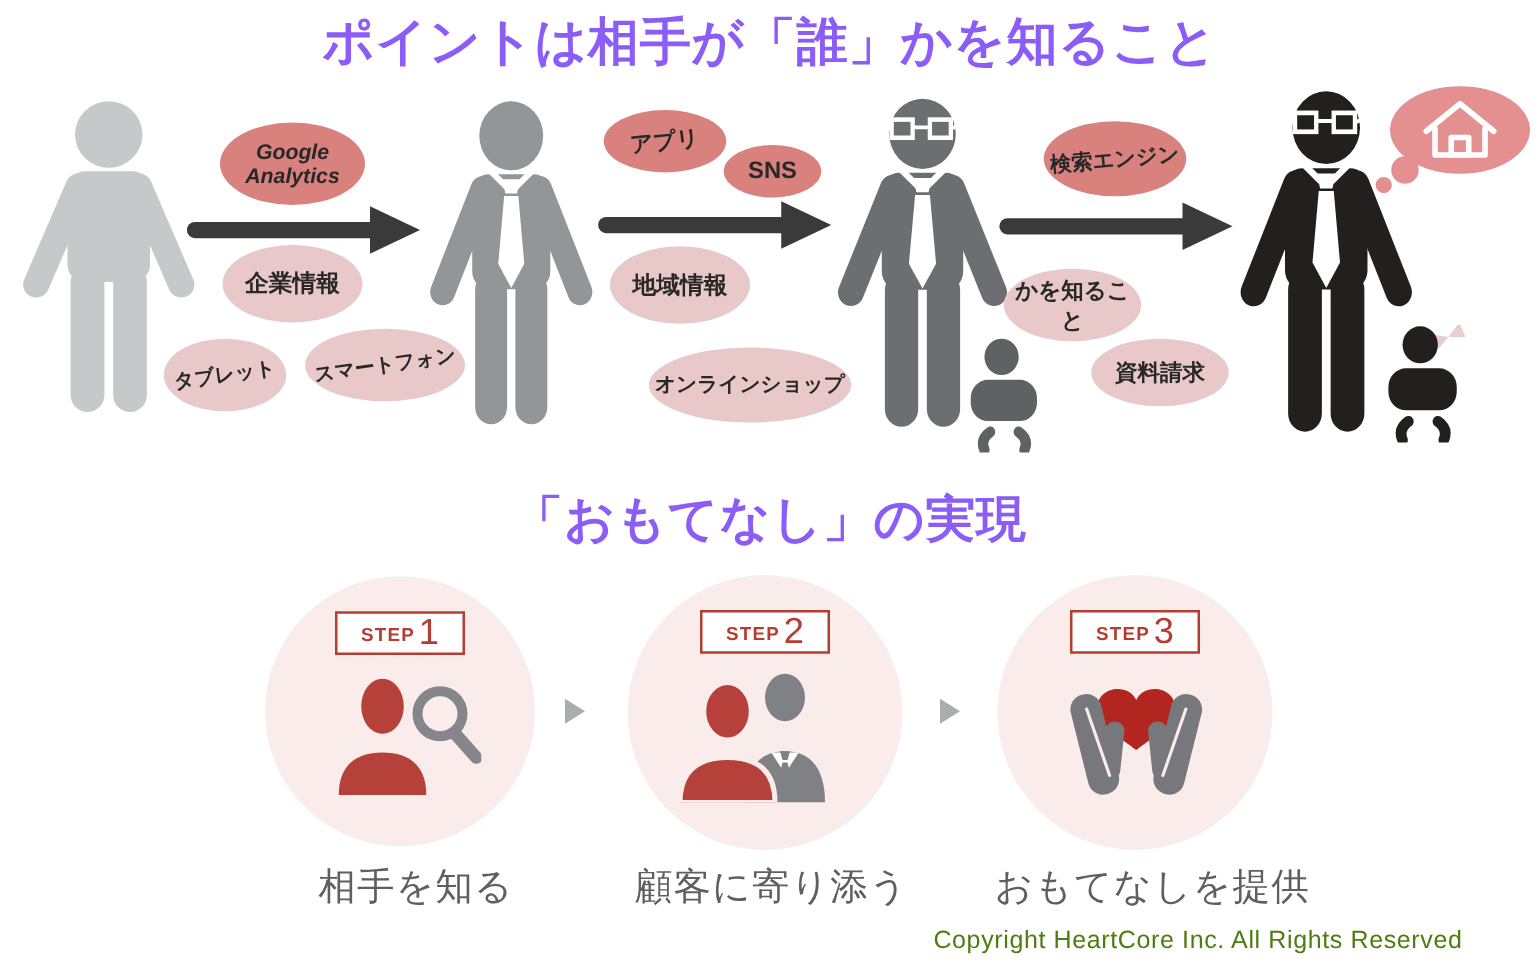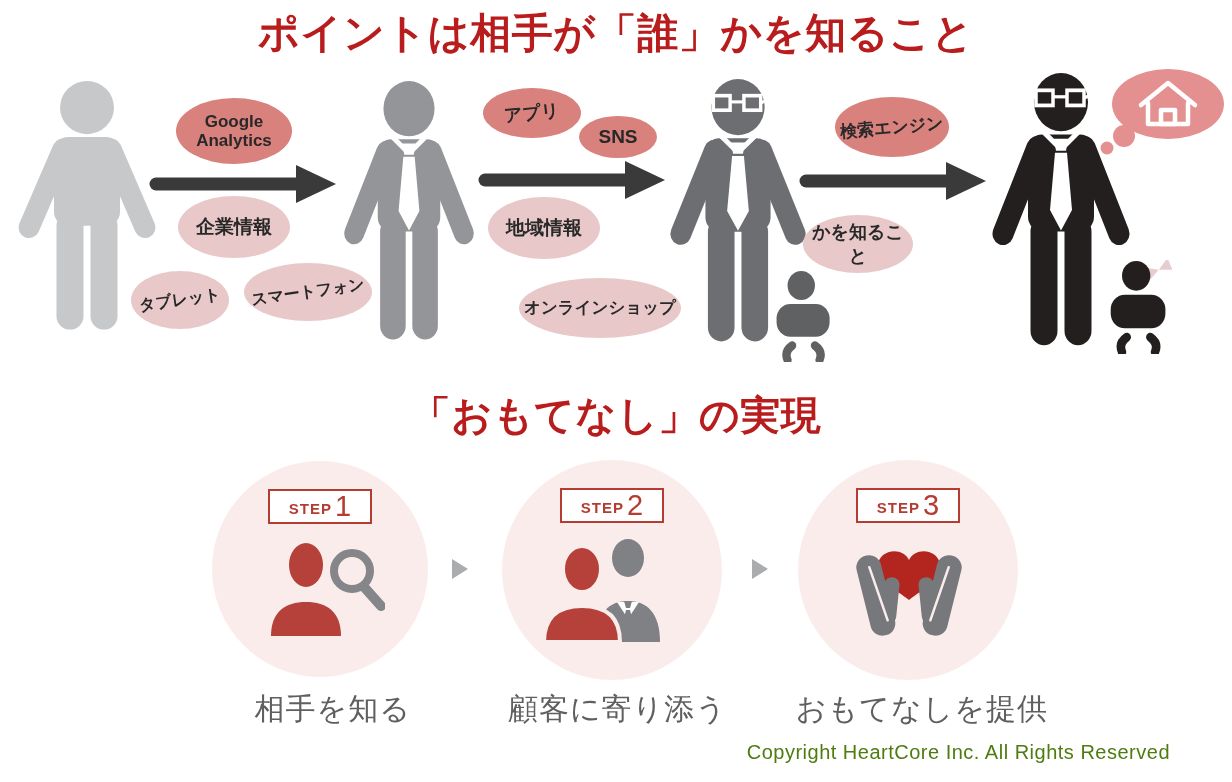--- a/index.html
+++ b/index.html
@@ -1,35 +1,35 @@
 <!DOCTYPE html>
 <html><head>
 <meta charset="utf-8">
 <style>
   html,body { margin:0; padding:0; background:#ffffff; }
   * { box-sizing:border-box; }
   body { font-family:"Liberation Sans","DejaVu Sans",sans-serif; }
   #stage { position:relative; width:1232px; height:782px; background:#fff; overflow:hidden; }
 
   .title { position:absolute; left:0; width:100%; text-align:center;
-           font-weight:bold; color:#b91c1c; }
+           font-weight:bold; color:#8b5cf6; }
   #main-title   { top:6px;  font-size:41px; letter-spacing:0.5px; }
   #second-title { top:388px; font-size:40px; letter-spacing:0.5px; }
 
   svg.abs { position:absolute; }
 
   
   .bub { position:absolute; border-radius:50%; display:flex; align-items:center;
          justify-content:center; text-align:center; font-weight:bold; color:#282828; }
   .bub.red  { background:#d8817d; }
   .bub.pink { background:#e8c8c8; }
   .bub .rot8 { transform:rotate(-8deg); display:inline-block; }
   .bub .rot6 { transform:rotate(-6deg); display:inline-block; }
   .bub .rot5 { transform:rotate(-5deg); display:inline-block; }
-  .ga-lines { line-height:1.12; font-size:17px; }
+  .ga-lines { line-height:1.12; font-size:17px;font-style:italic; }
 
   
   .circle { position:absolute; border-radius:50%; background:#fbecec; }
   .stepbox { position:absolute; left:50%; transform:translateX(-50%); top:28px;
              width:104px; height:35px; background:#fff; border:2px solid #b53c30;
              display:flex; align-items:center; justify-content:center; }
   .step-label  { font-size:15px; font-weight:bold; color:#b53c30; letter-spacing:1px; margin-top:3px;text-align:center; }
   .step-number { font-size:29px; color:#b53c30; margin-left:3px; line-height:1; font-weight:500; }
 
   .tri { position:absolute; width:0; height:0;
@@ -162,20 +162,23 @@
   </div>
   <div class="bub pink" style="left:519px;top:278px;width:162px;height:60px;font-size:16.5px">
     <span>オンラインショップ</span>
   </div>
   <div class="bub red" style="left:835px;top:97px;width:114px;height:60px;font-size:17px">
     <span class="rot5">検索エンジン</span>
   </div>
   <div class="bub pink" style="left:803px;top:215px;width:110px;height:58px;font-size:18px">
     <span>かを知ること</span>
   </div>
+  <div class="bub pink" style="left:873px;top:271px;width:110px;height:54px;font-size:18px">
+    <span>資料請求</span>
+  </div>
 
   <div class="circle" style="left:212px;top:461px;width:216px;height:216px">
     <div class="stepbox">
       <span class="step-label">STEP</span>
       <span class="step-number">1</span>
     </div>
     <svg style="position:absolute;left:45px;top:79px" width="128" height="96" viewBox="0 0 128 96">
       <ellipse cx="49" cy="25" rx="17" ry="22" fill="#b5413a"></ellipse>
       <path d="M14,96 C14,72 28,62 49,62 C70,62 84,72 84,96 Z" fill="#b5413a"></path>
       <circle cx="95" cy="31" r="18" fill="none" stroke="#85868a" stroke-width="8"></circle>

